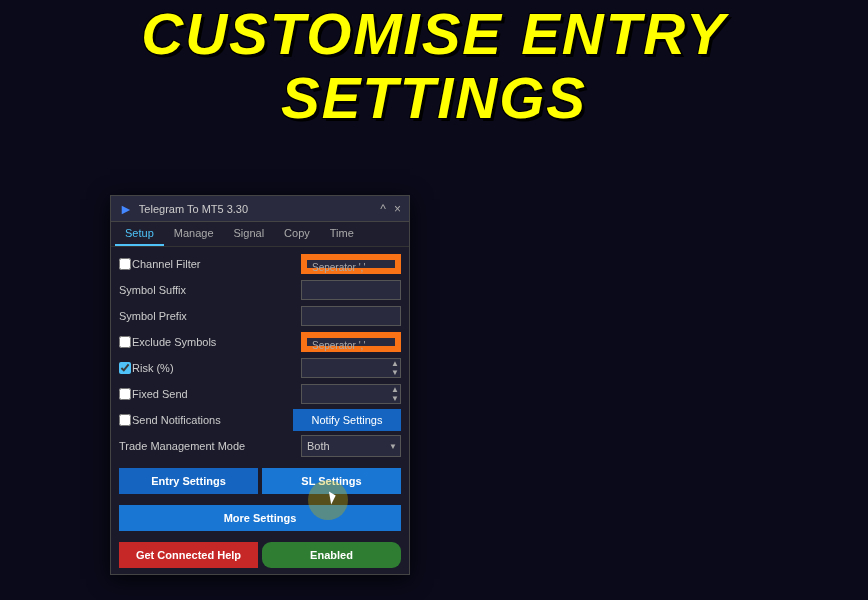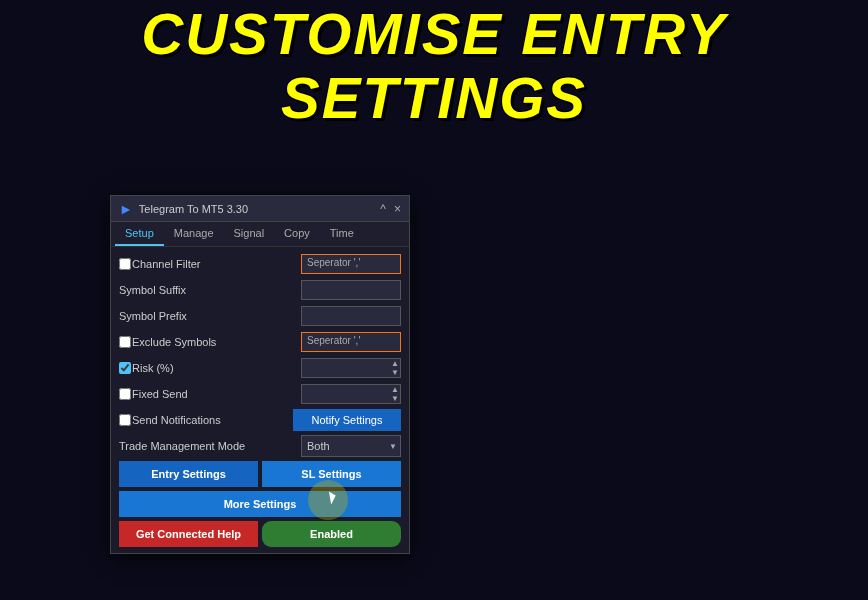--- a/index.html
+++ b/index.html
@@ -124,21 +124,21 @@
       background: #2a2a3e;
       border: 1px solid #555;
       color: #ccc;
       font-size: 11px;
       padding: 2px 5px;
       height: 20px;
     }
     .form-input-separator {
       width: 100px;
       background: #2a2a3e;
-      border: 1px solid #f97316;
+      border: 6px solid #f97316;
       color: #aaa;
       font-size: 10px;
       padding: 2px 5px;
       height: 20px;
       text-align: left;
     }
 
     .spinner-container {
       display: flex;
       flex-direction: column;
@@ -206,21 +206,21 @@
       transform: translateY(-50%);
       color: #aaa;
       font-size: 8px;
       pointer-events: none;
     }
 
     
     .btn-row {
       display: flex;
       gap: 4px;
-      margin-top: 4px;
+      margin-top: 11px;
     }
     .btn-half {
       flex: 1;
       height: 26px;
       font-size: 11px;
       font-weight: bold;
       border: none;
       cursor: pointer;
       color: #fff;
     }

